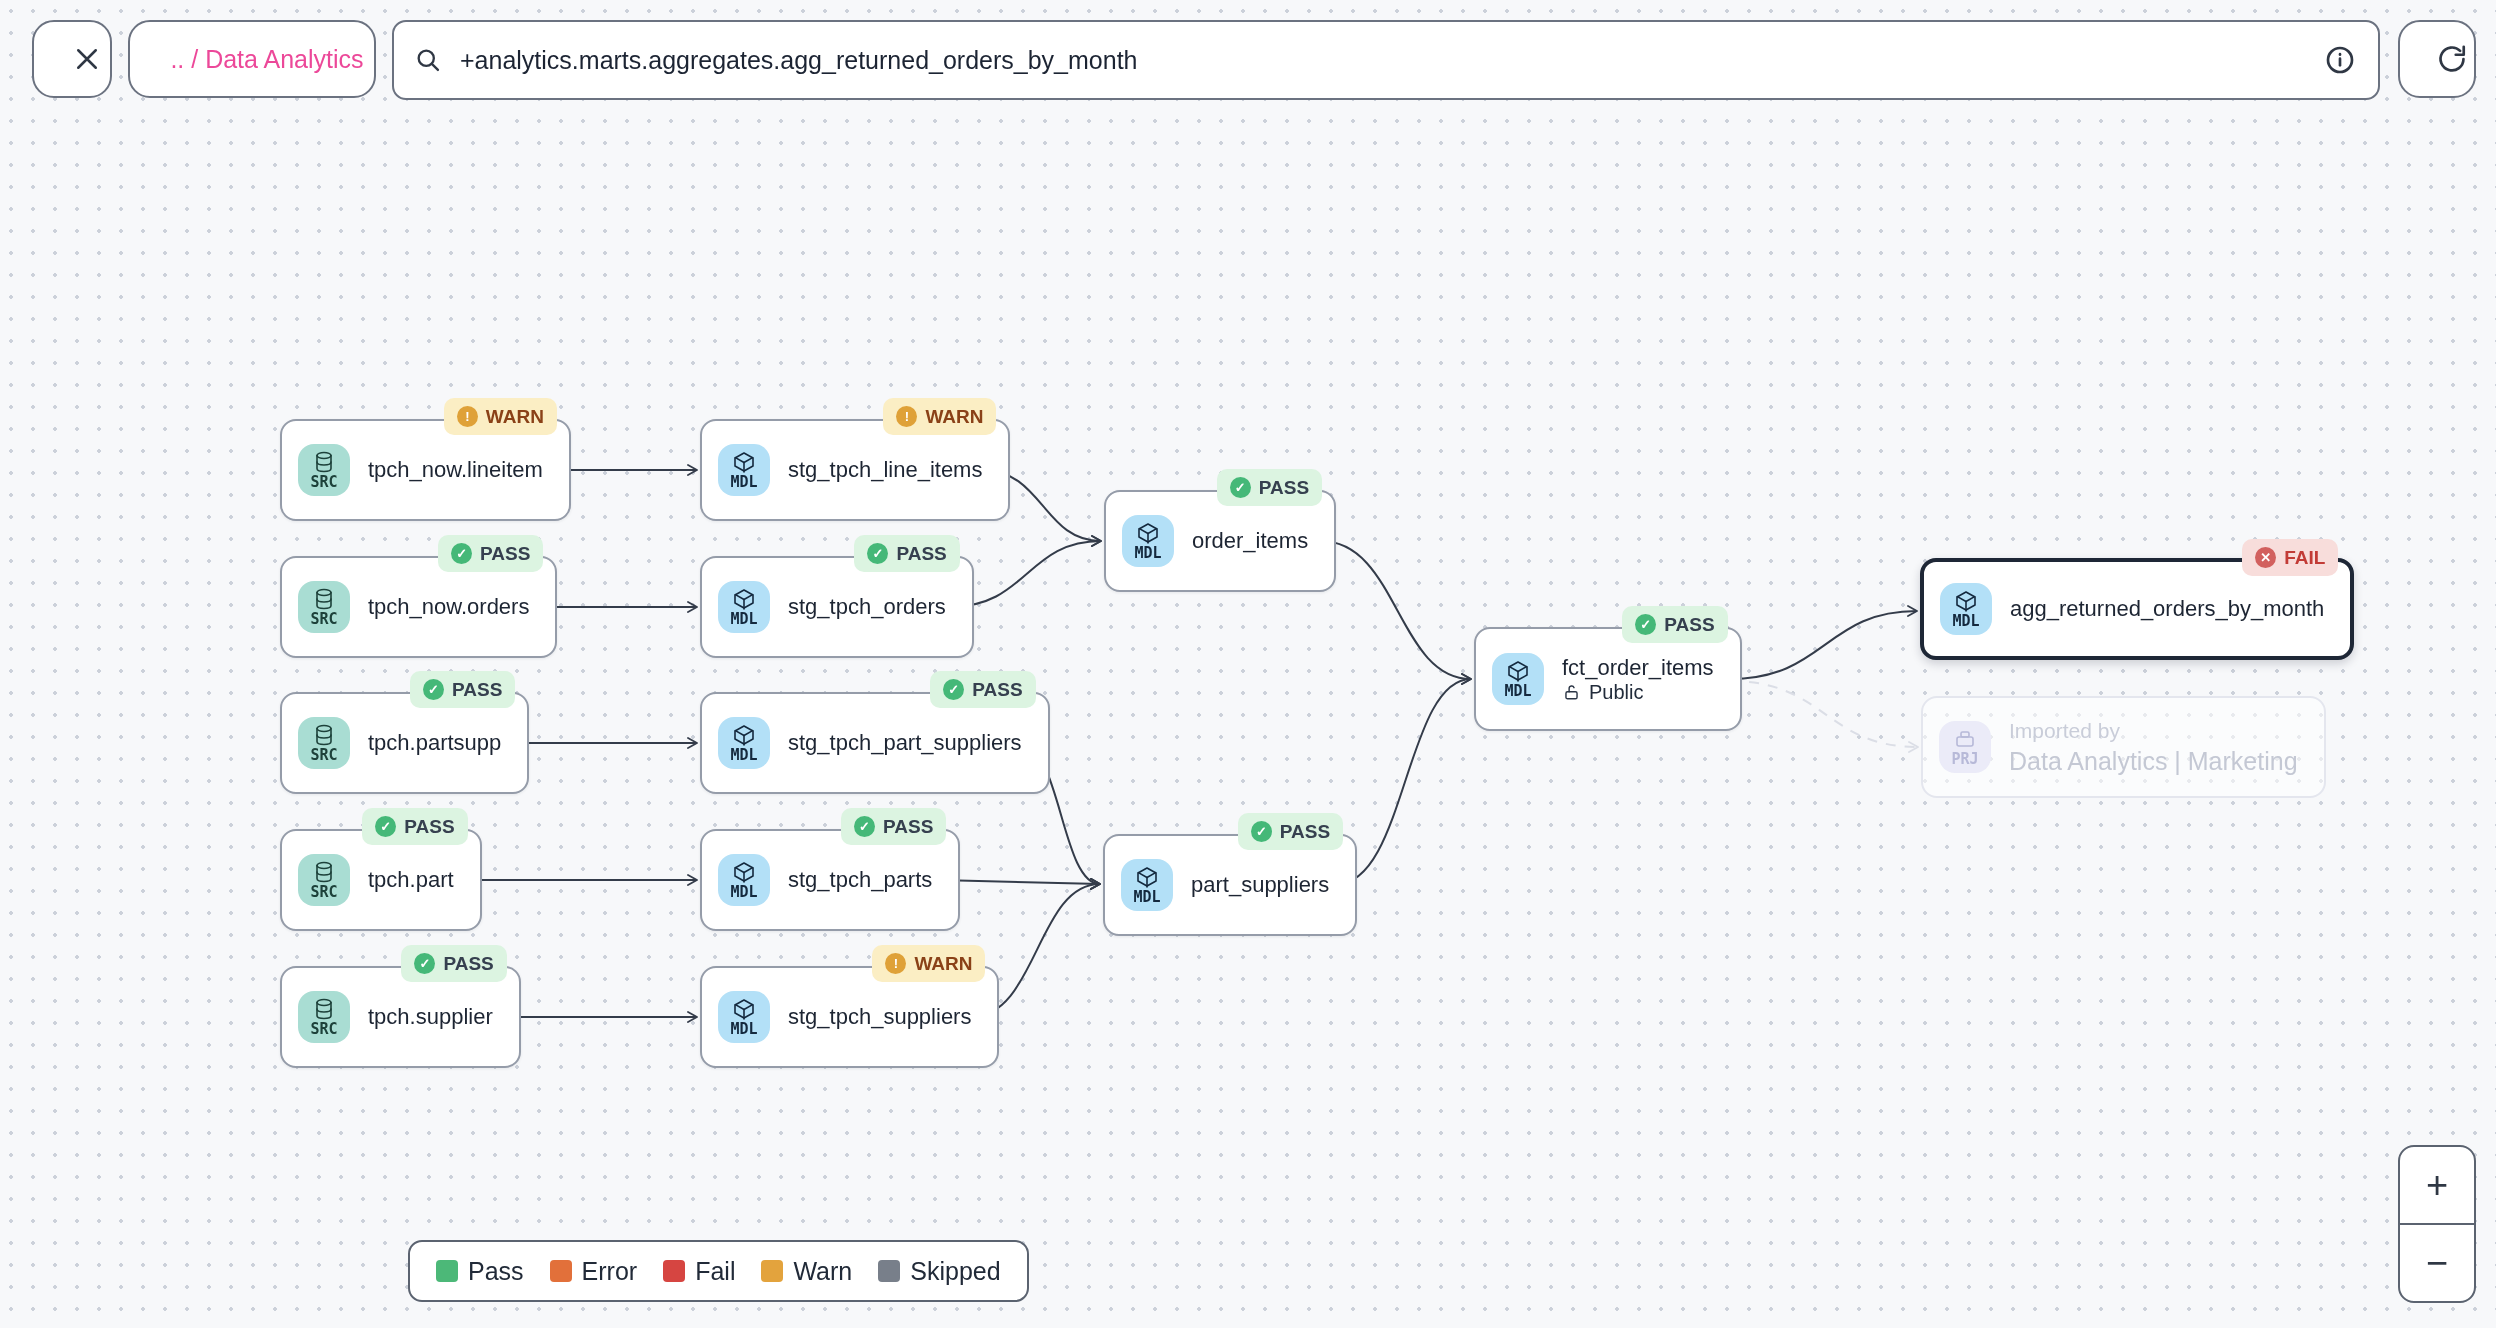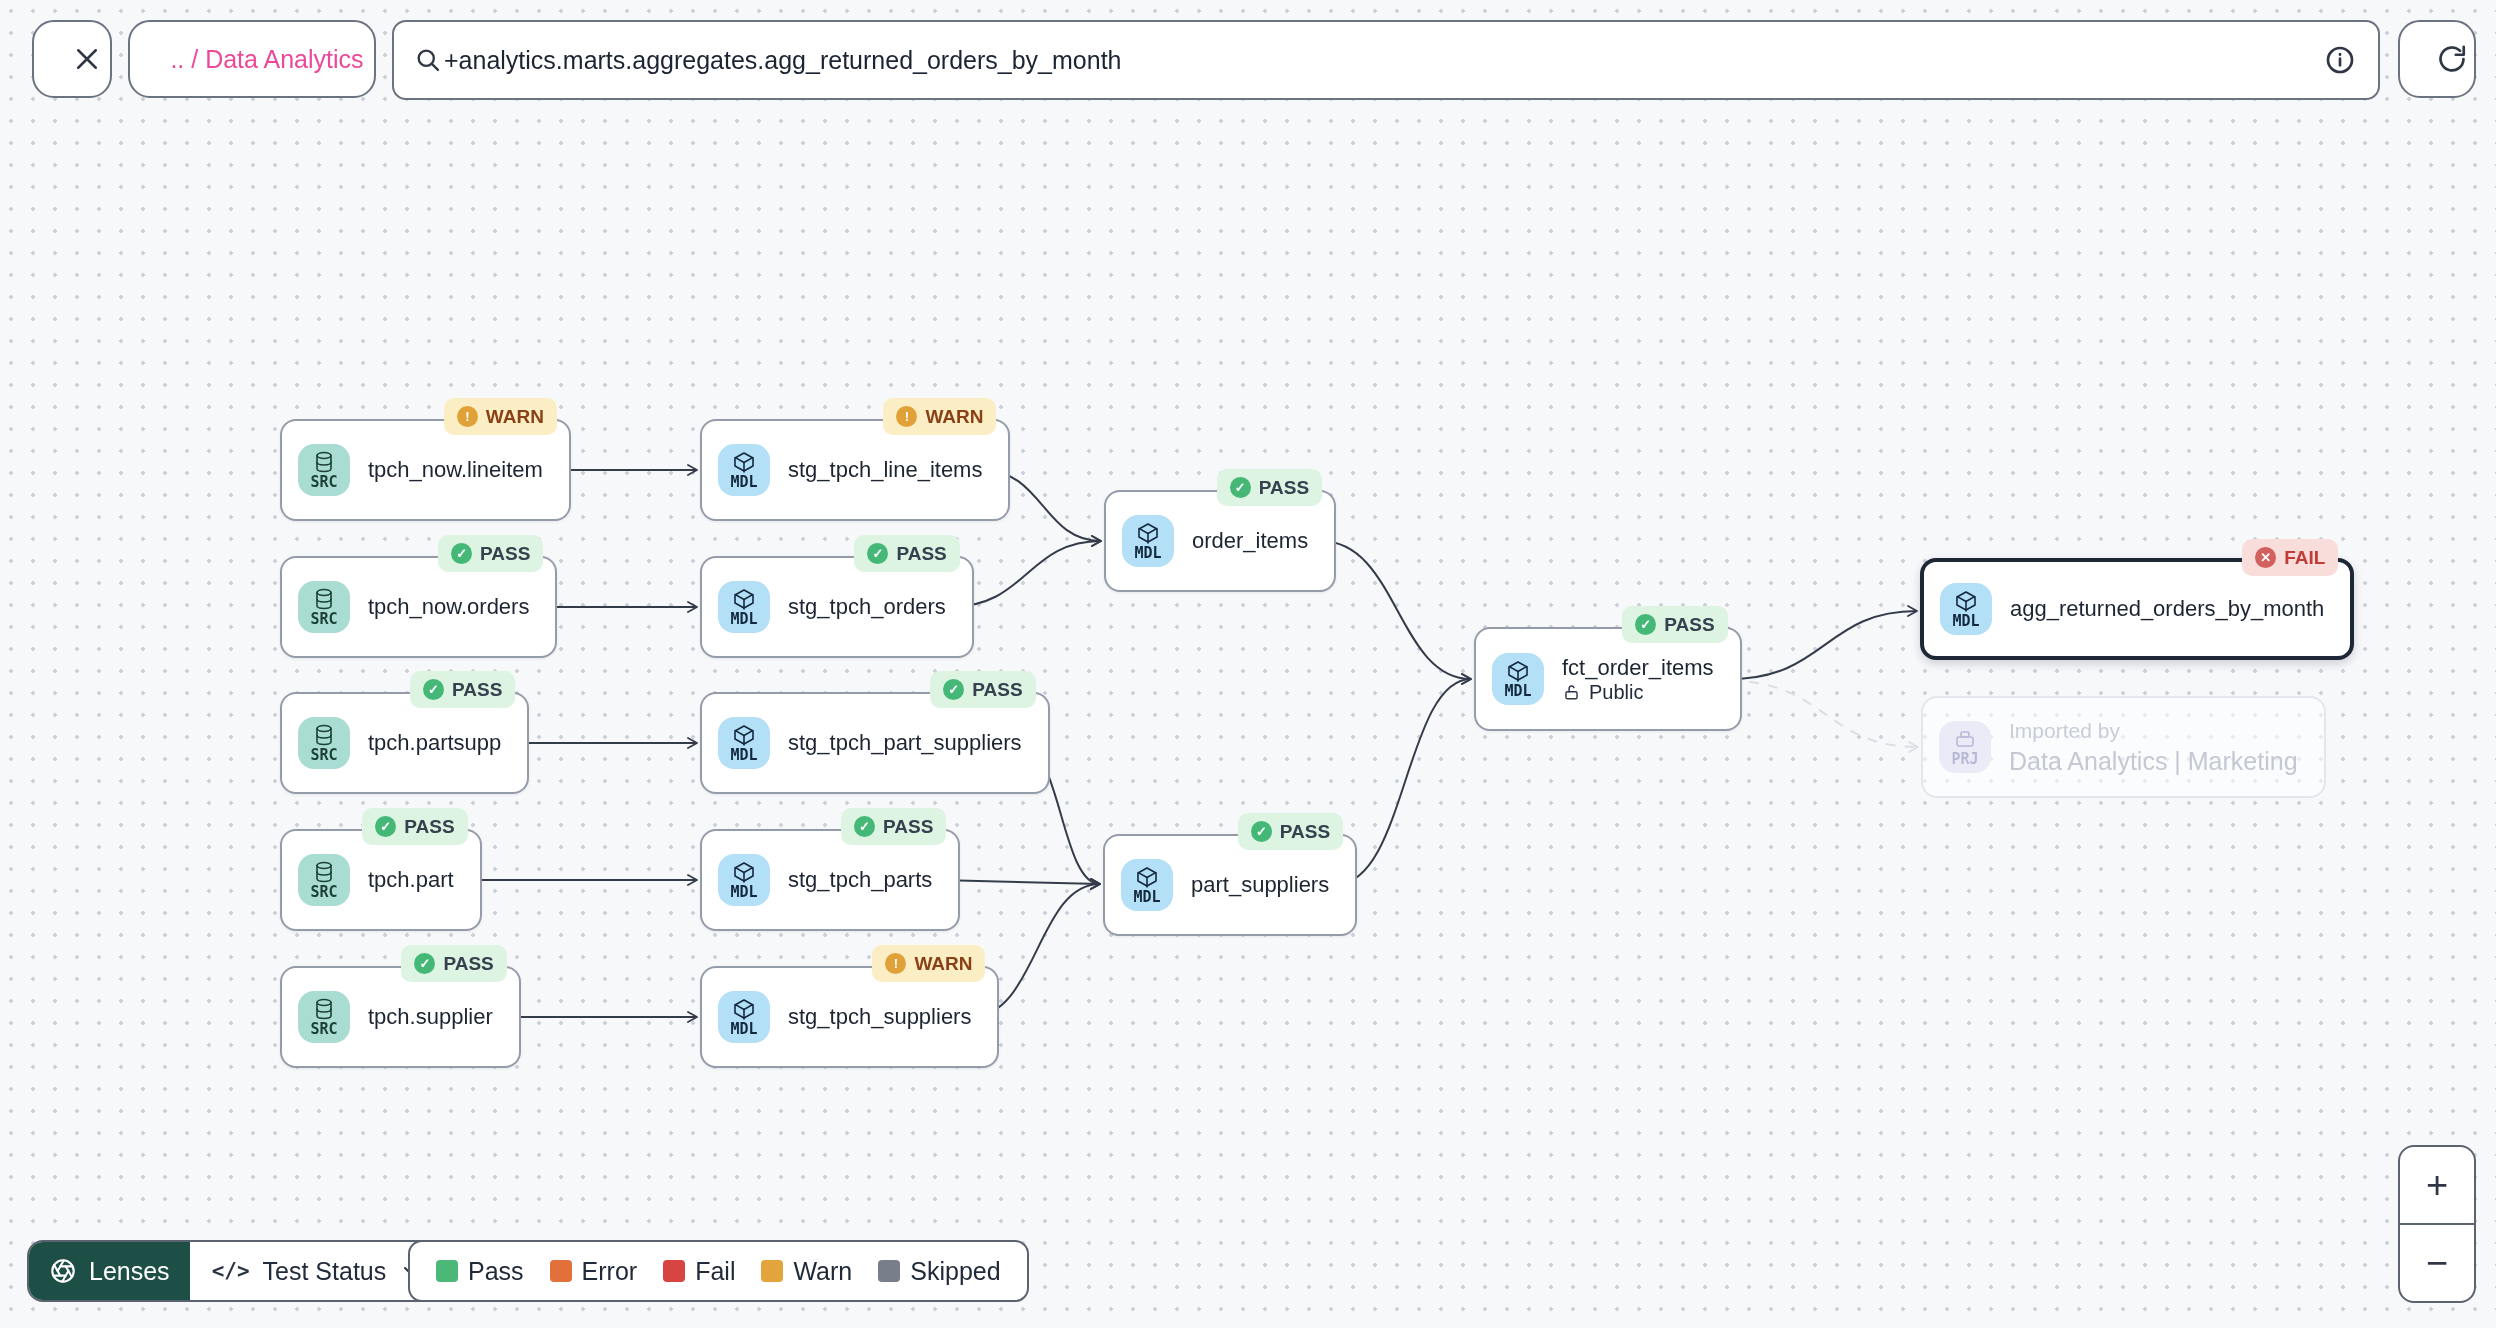--- a/index.html
+++ b/index.html
@@ -9,21 +9,21 @@
        background-image:radial-gradient(circle,#ccd1da 1.6px,transparent 1.8px);
        background-size:22px 22px;}
   
   .tbtn{position:absolute;background:#fff;border:2px solid #6b7280;border-radius:22px;
         display:flex;align-items:center;justify-content:center;color:#ec4899;cursor:pointer;z-index:20;padding-left:36px;}
   #close-btn{left:32px;top:20px;width:80px;height:78px;}
   #breadcrumb-btn{left:128px;top:20px;width:248px;height:78px;font-size:25px;}
   #refresh-btn{left:2398px;top:20px;width:78px;height:78px;}
   .searchbar{position:absolute;left:392px;top:20px;width:1988px;height:80px;background:#fff;
              border:2px solid #6b7280;border-radius:14px;display:flex;align-items:center;
-             padding:0 70px 0 20px;gap:0;z-index:20;}
+             padding:0 70px 0 20px;gap:16px;z-index:20;}
   .searchbar input{flex:1;border:none;outline:none;font-size:25px;color:#1c2433;background:transparent;}
   .search-info{position:absolute;right:14px;top:50%;transform:translateY(-50%);width:48px;height:48px;
                display:flex;align-items:center;justify-content:center;background:none;border:none;cursor:pointer;}
   svg.ic{stroke:#2f3744;fill:none;stroke-width:2;stroke-linecap:round;stroke-linejoin:round;}
   
   #edges-svg{position:absolute;left:0;top:0;z-index:1;}
   .edge{fill:none;stroke:#343c4a;stroke-width:2;}
   .edge.dashed{stroke:#dbdee6;stroke-dasharray:10 9;}
   .node{position:absolute;z-index:2;background:#fff;border:2px solid #959ca9;border-radius:16px;
         height:102px;display:flex;align-items:center;gap:18px;padding:0 26px 0 16px;
@@ -380,41 +380,20 @@
         </svg>
     </button>
   </div>
   <button class="tbtn" id="refresh-btn">
     <svg class="ic" width="32" height="32" viewBox="0 0 24 24">
       <path d="M20.6 12a8.6 8.6 0 1 1-2.5-6.1"></path>
         <path d="M20.8 2.8v6h-6"></path>
       </svg>
   </button>
 
-  <div class="lenses-ctl">
-    <button class="lenses-btn">
-      <svg width="28" height="28" viewBox="0 0 24 24" fill="none" stroke="#ffffff" stroke-width="1.8" stroke-linecap="round" stroke-linejoin="round">
-        <circle cx="12" cy="12" r="9.2"></circle>
-        <path d="m14.3 8 5.2 9"></path>
-          <path d="M9.7 8h10.4"></path>
-          <path d="m7.4 12 5.2-9"></path>
-        <path d="M9.7 16 4.5 7"></path>
-          <path d="M14.3 16H3.9"></path>
-          <path d="m16.6 12-5.2 9"></path>
-      </svg>
-      <span>Lenses</span>
-    </button>
-    <button class="lens-select">
-      <span class="code-glyph">&lt;/&gt;</span>
-      <span>Test Status</span>
-      <svg class="ic" width="24" height="24" viewBox="0 0 24 24">
-        <path d="m6 9 6 6 6-6"></path>
-        </svg>
-    </button>
-  </div>
   <div class="legend" id="legend">
       <span class="leg-item">
         <span class="leg-sq" style="background:#4CB878"></span>
         <span>Pass</span>
       </span>
       <span class="leg-item">
         <span class="leg-sq" style="background:#E2703A"></span>
         <span>Error</span>
       </span>
       <span class="leg-item">

